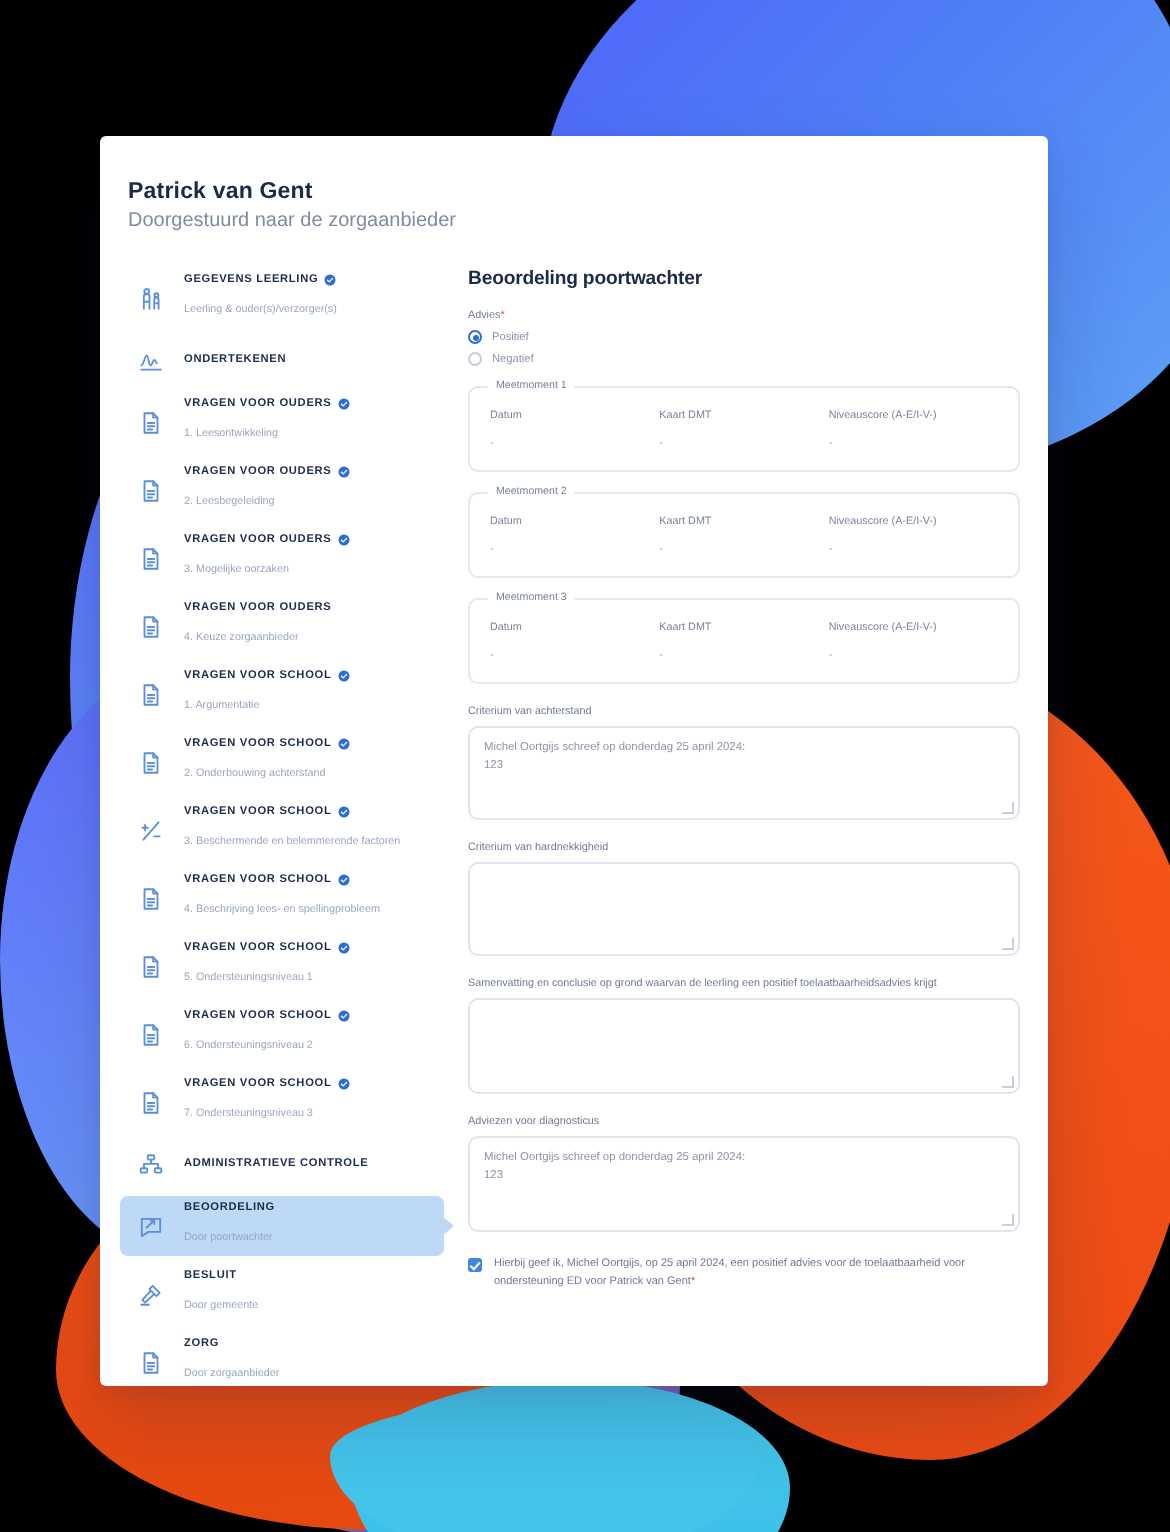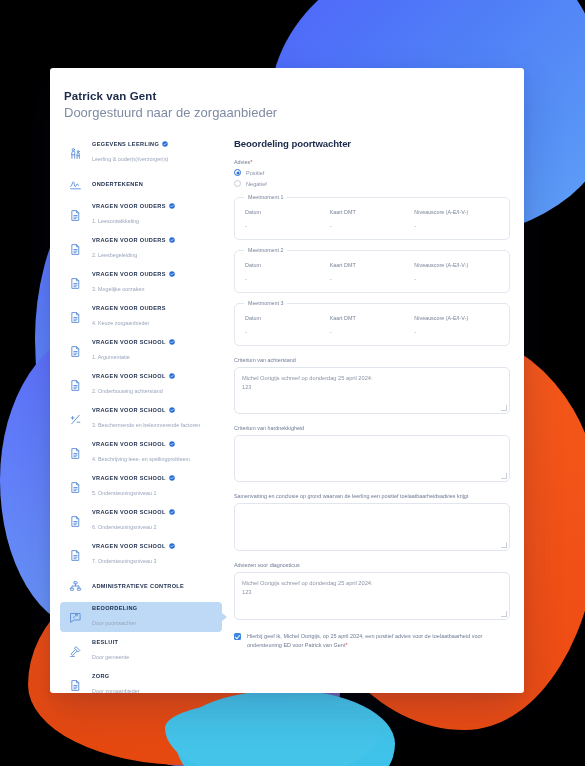--- a/index.html
+++ b/index.html
@@ -61,21 +61,21 @@
     left: 50px; top: 68px; width: 474px; height: 625px;
     background: #ffffff;
     border-radius: 3px;
     box-shadow: 0 18px 40px rgba(20,30,80,.18), 0 3px 10px rgba(20,30,80,.08);
     overflow: hidden;
   }
   .card-inner { padding: 22px 0 0 0; height: 100%; }
 
   .hdr { padding: 0 0 0 14px; }
   .hdr-title { font-size: 11.5px; font-weight: bold; color: #1b2a4a; letter-spacing: .1px; }
-  .hdr-sub { font-size: 13px; color: #7f8ba3; margin-top: 3px; }
+  .hdr-sub { font-size: 10px; color: #7f8ba3; margin-top: 3px; }
 
   .body { display: flex; margin-top: 18px; }
 
   
   .sidebar { width: 172px; flex: 0 0 172px; padding-left: 10px; }
   .nav-item {
     position: relative;
     display: flex; align-items: center;
     gap: 8px;
     padding: 3px 6px 3px 6px;

